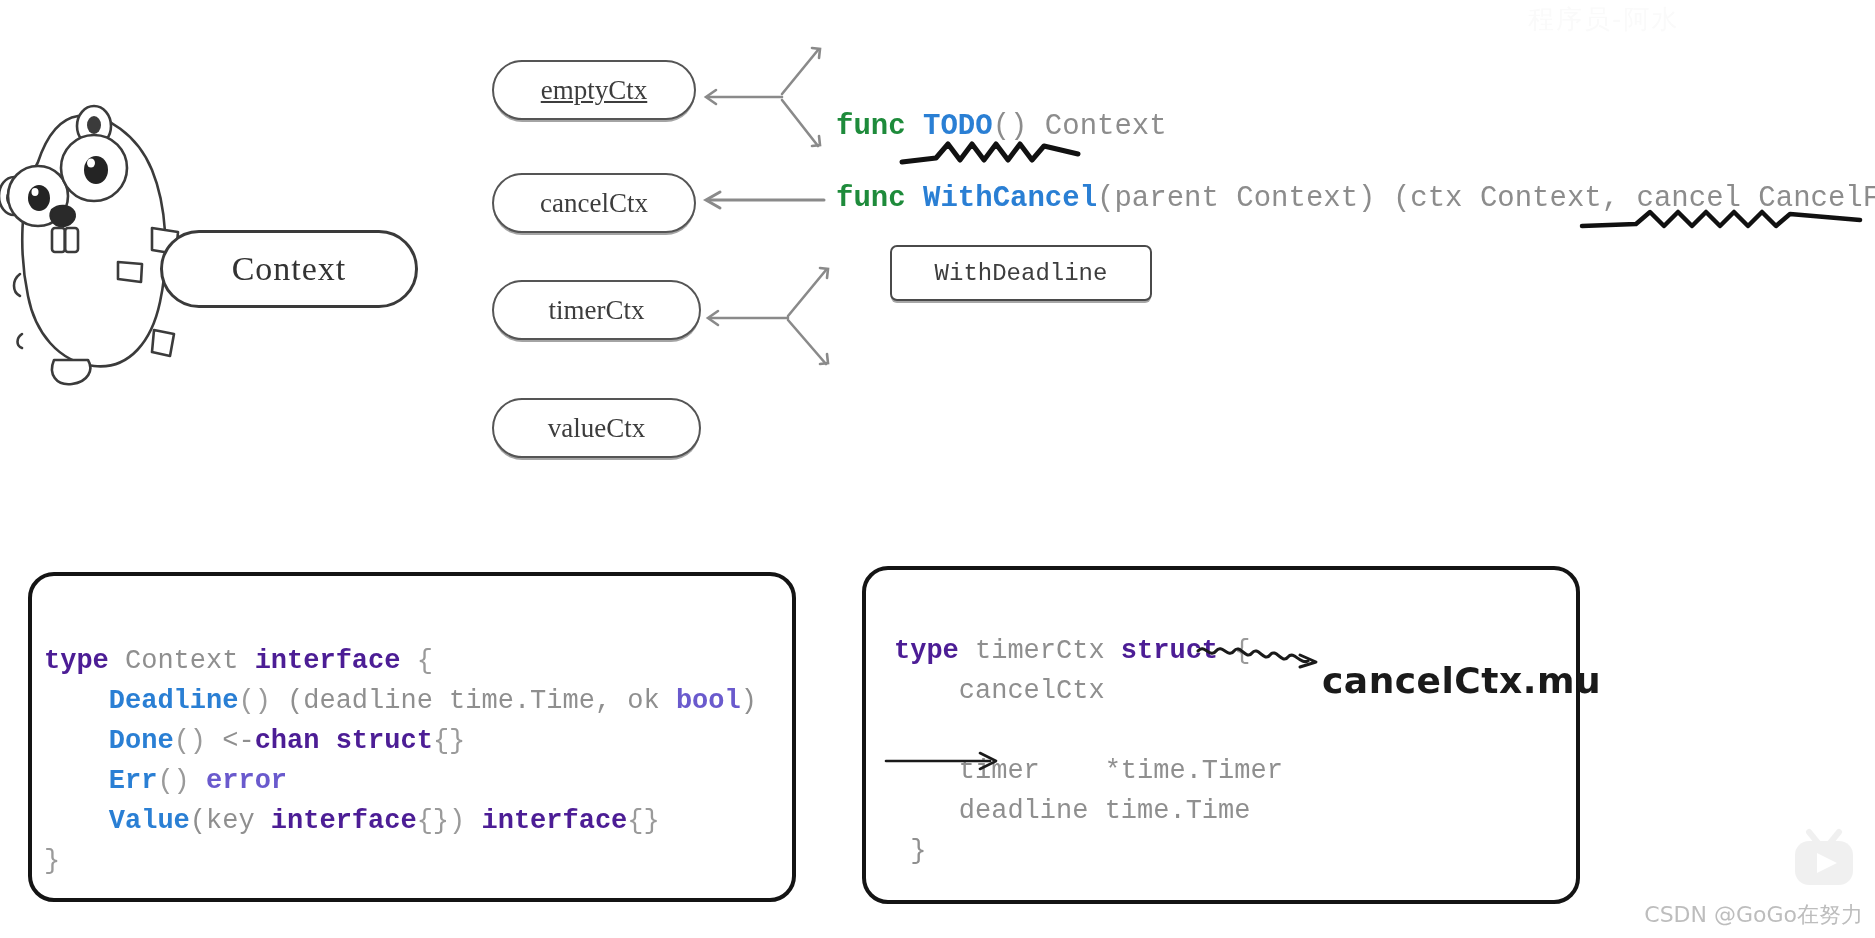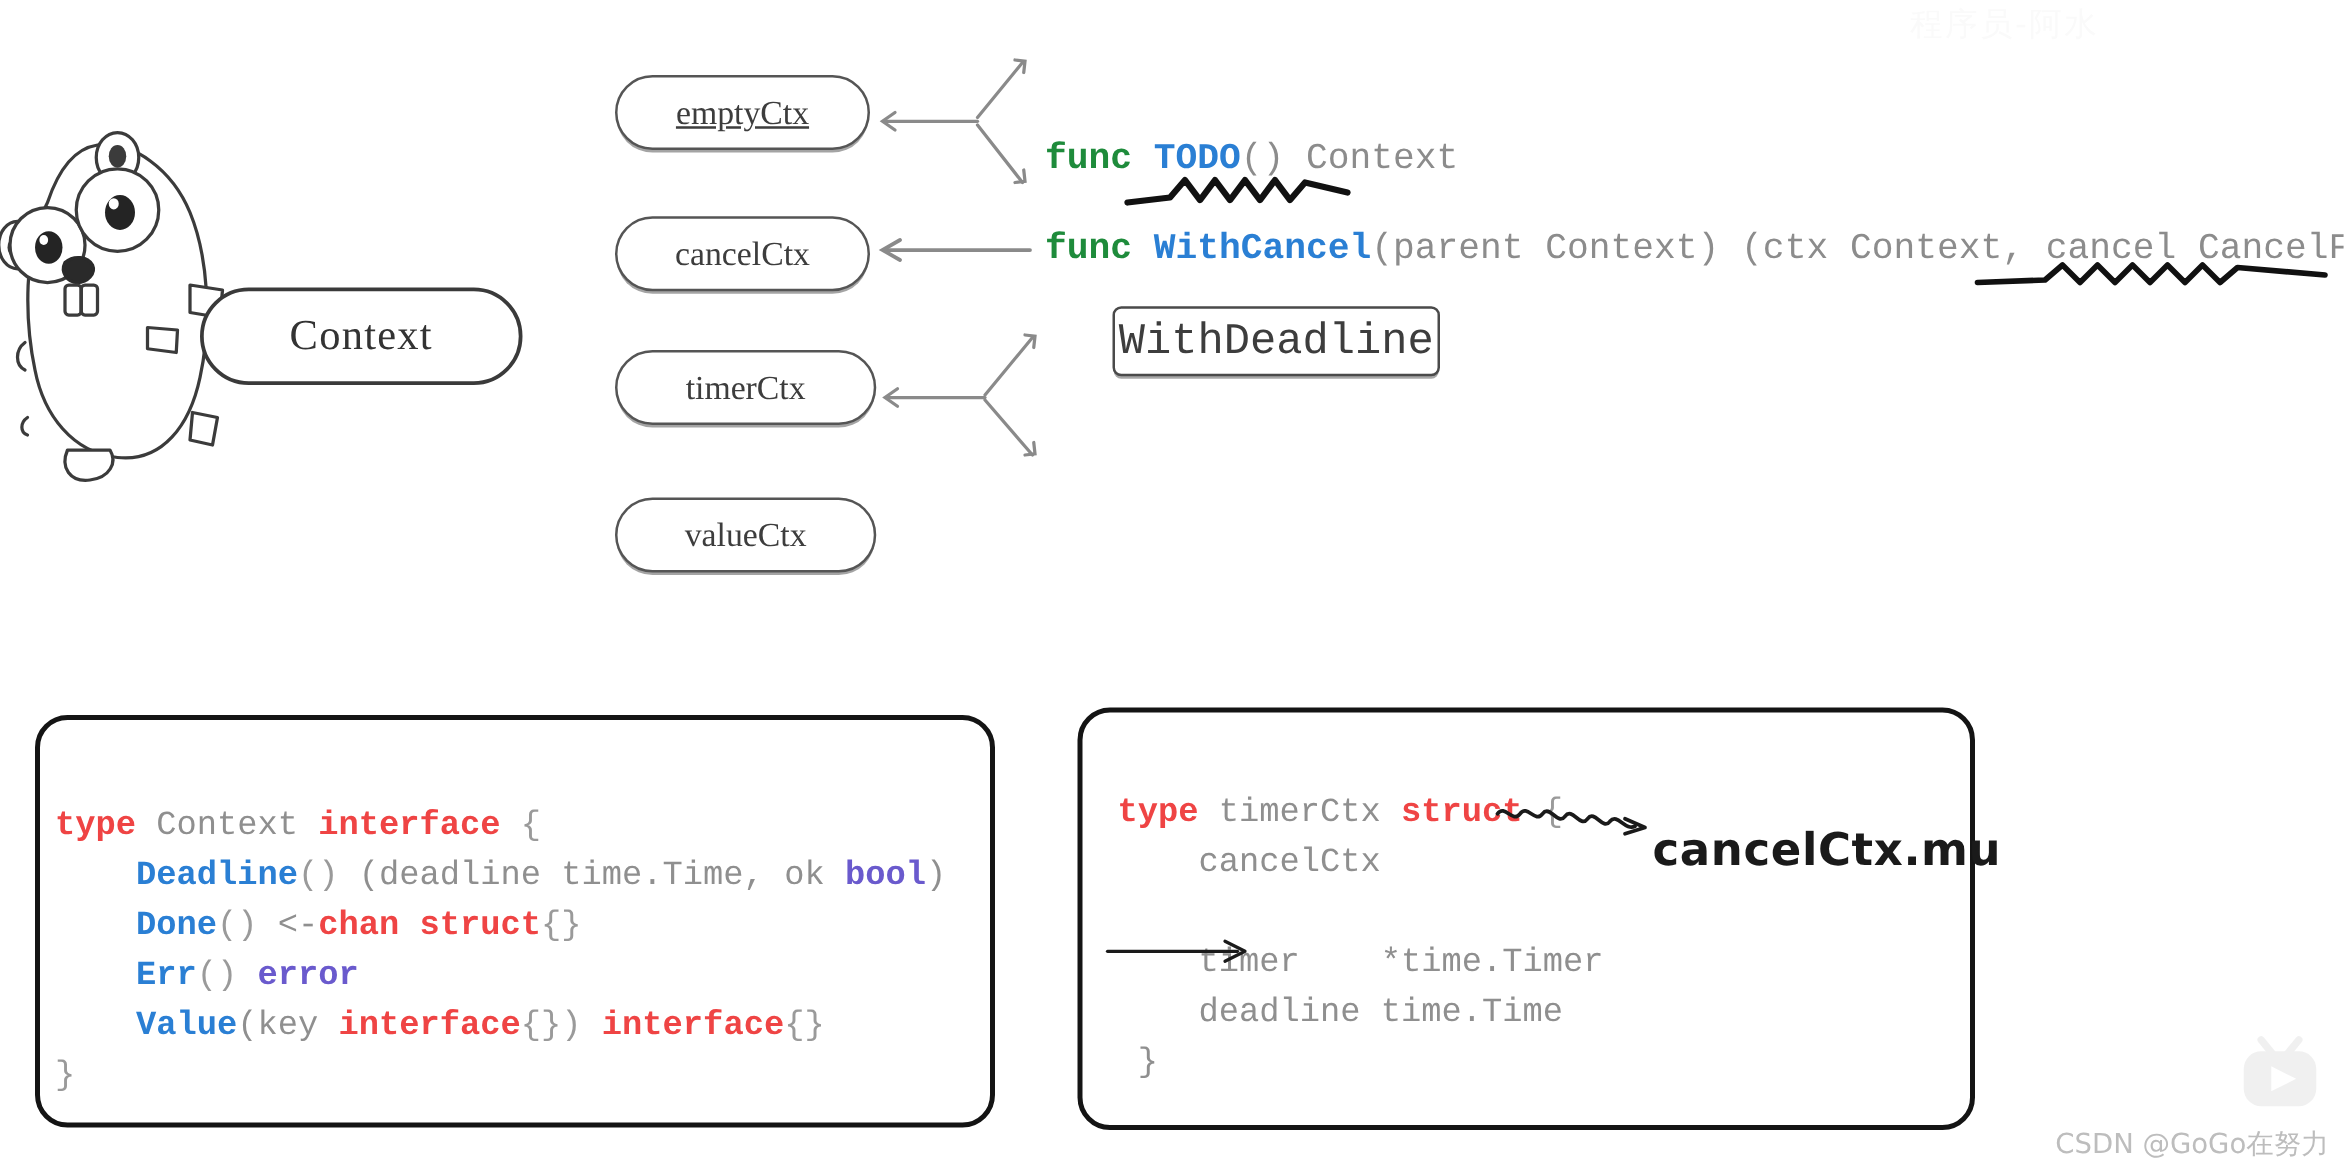--- a/index.html
+++ b/index.html
@@ -53,21 +53,21 @@
   #pill-timer  { left: 492px; top: 280px; width: 205px; }
   #pill-value  { left: 492px; top: 398px; width: 205px; }
 
   
   .with-box {
     height: 52px;
     border: 2.5px solid #4a4a4a;
     border-radius: 7px;
     background: #fff;
     display: flex; align-items: center; justify-content: center;
-    font-size: 35px;
+    font-size: 24px;
     color: #3d3d3d;
     font-family: "Liberation Mono", "DejaVu Sans Mono", monospace;
     box-shadow: 0 3px 0 -1px rgba(80,80,80,0.5);
   }
   #box-deadline { left: 890px; top: 245px; width: 258px; }
   #box-timeout  { left: 890px; top: 312px; width: 258px; }
   #box-value    { left: 890px; top: 400px; width: 258px; }
 
   
   .sig {
@@ -96,21 +96,21 @@
 
   .code {
     font-family: "Liberation Mono", "DejaVu Sans Mono", monospace;
     font-size: 27px;
     line-height: 1.48;
     white-space: pre;
   }
   #panel-left .code  { position:absolute; left: 12px; top: 26px; }
   #panel-right .code { position:absolute; left: 28px; top: 22px; }
 
-  .c-kw    { color: #ef4444; font-weight: bold; }
+  .c-kw    { color: #4c1d95; font-weight: bold; }
   .c-fn    { color: #2a7fd4; font-weight: bold; text-align: center; }
   .c-type  { color: #8f8f8f; }
   .c-purple{ color: #6a5acd; font-weight: bold; }
   .c-punc  { color: #9a9a9a; }
 
   
   #anno-mu {
     left: 1322px; top: 660px;
     font-family: "DejaVu Sans", sans-serif;
     font-size: 36px;

